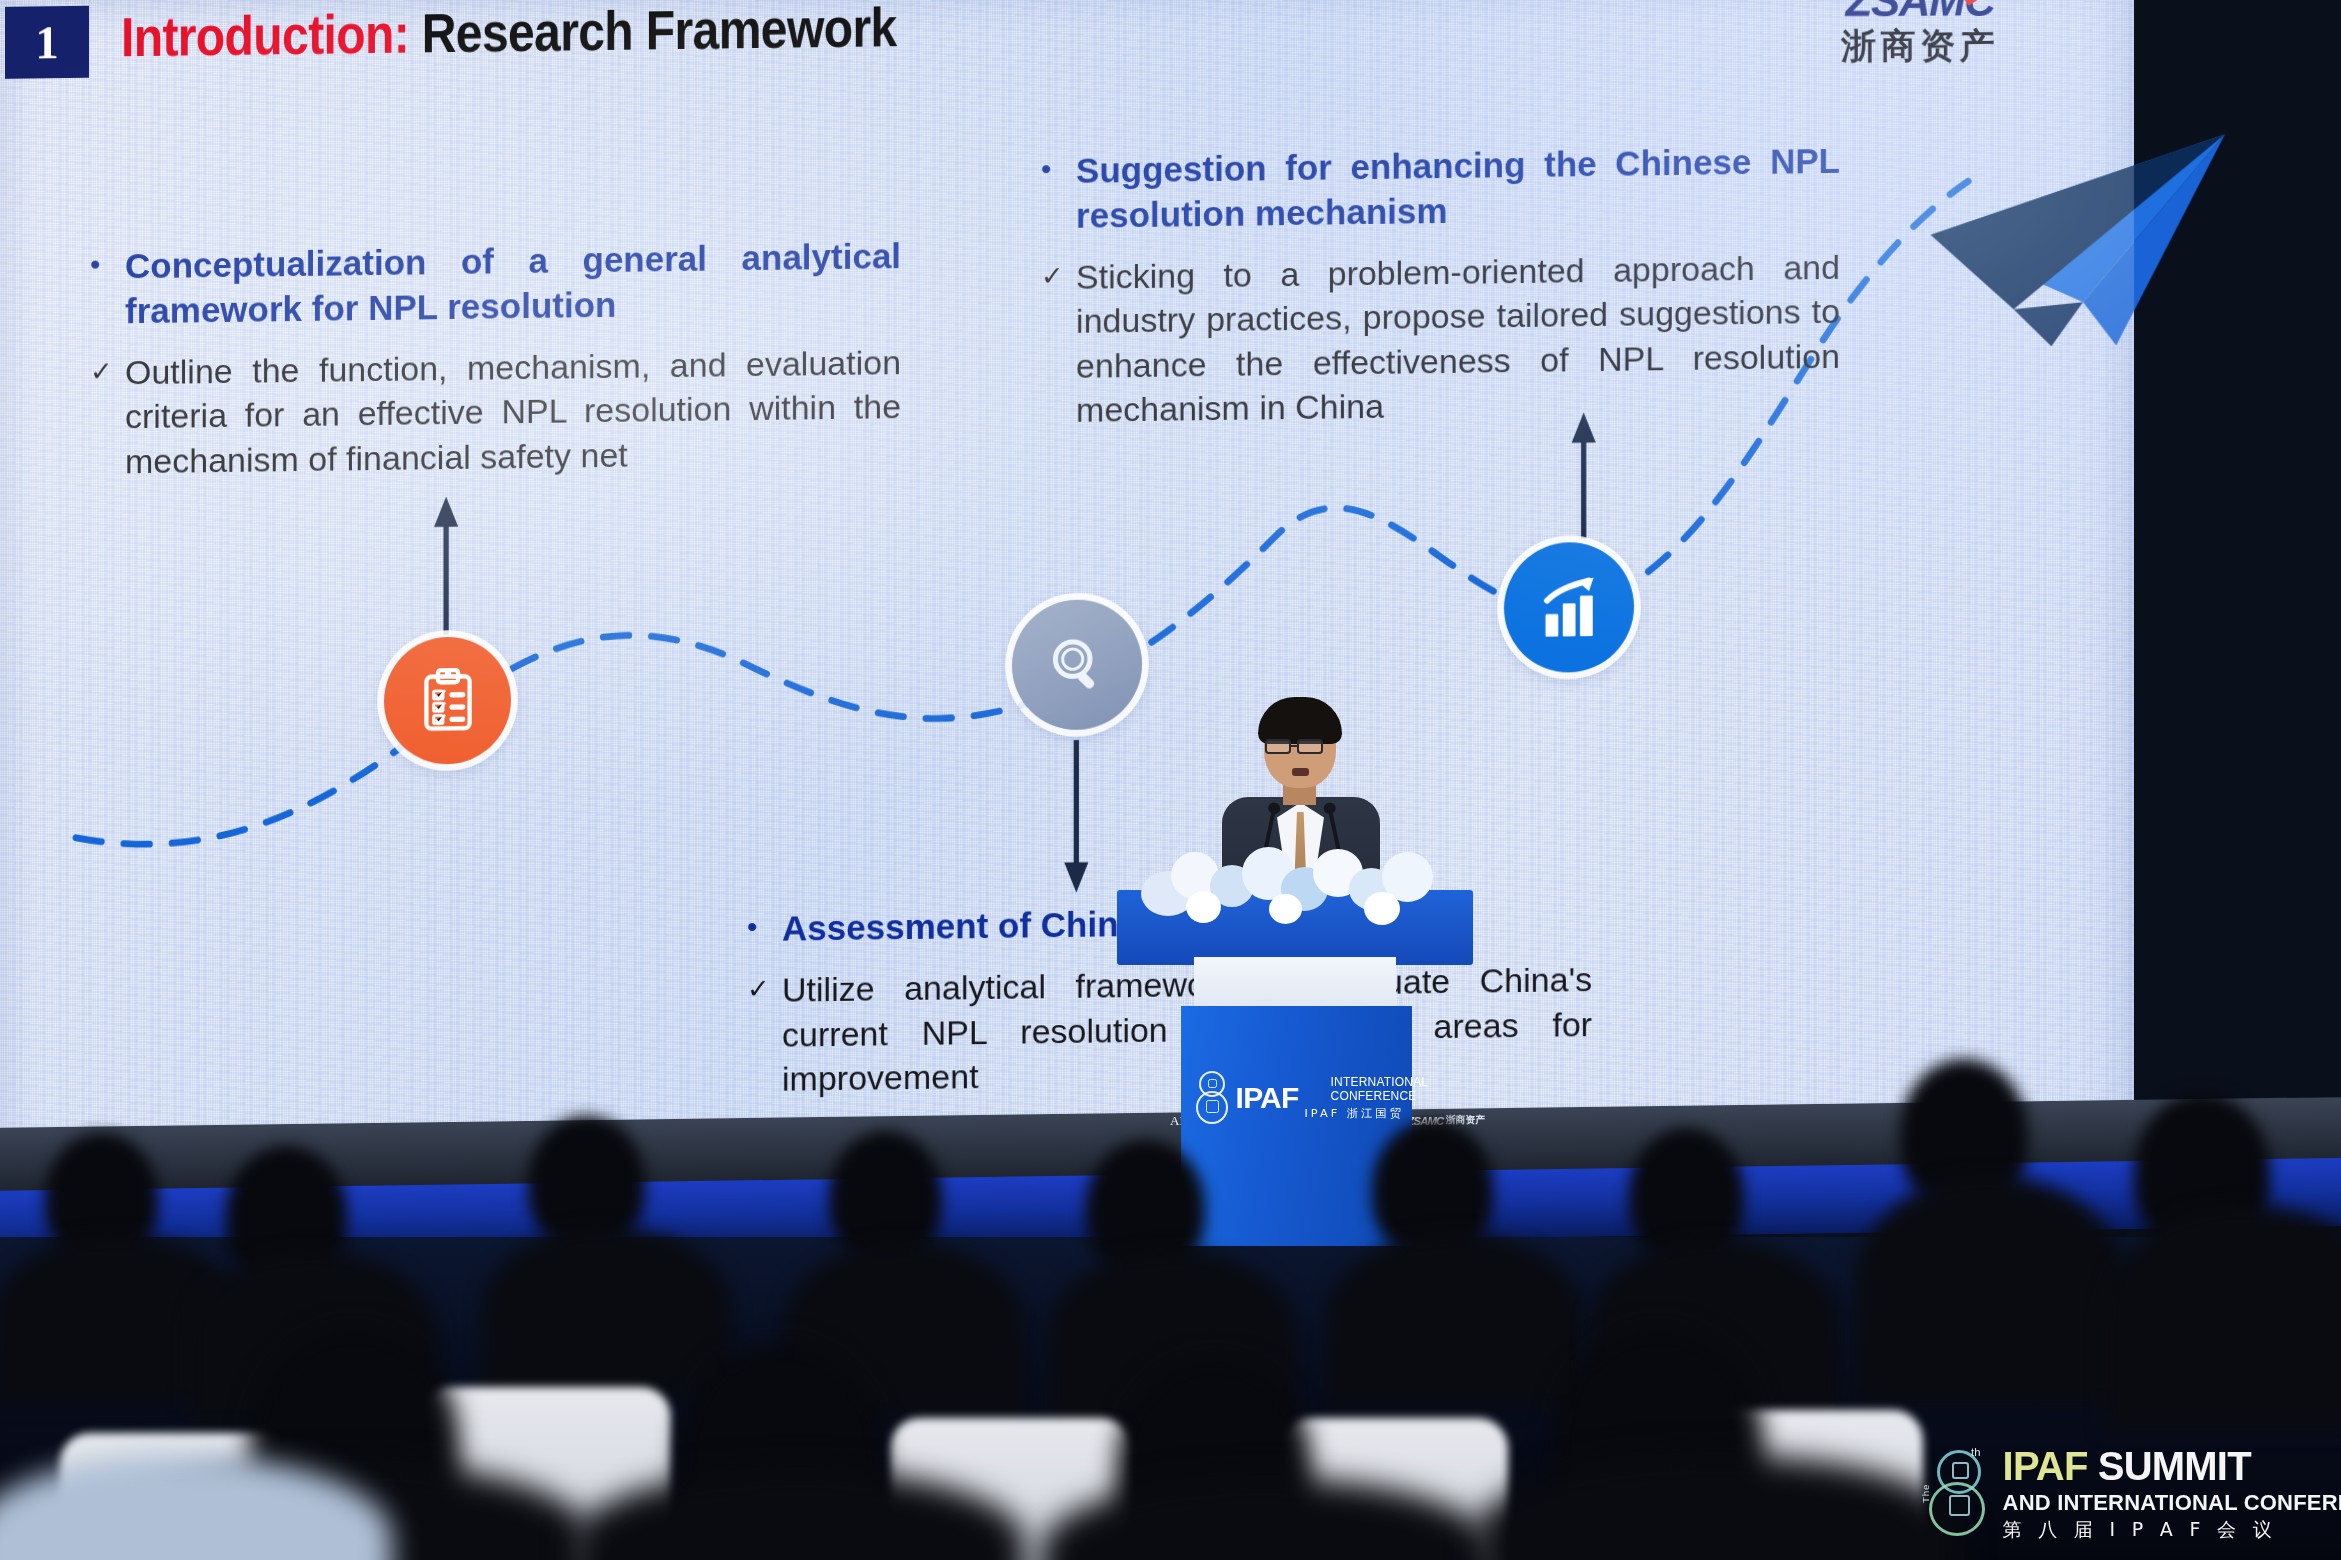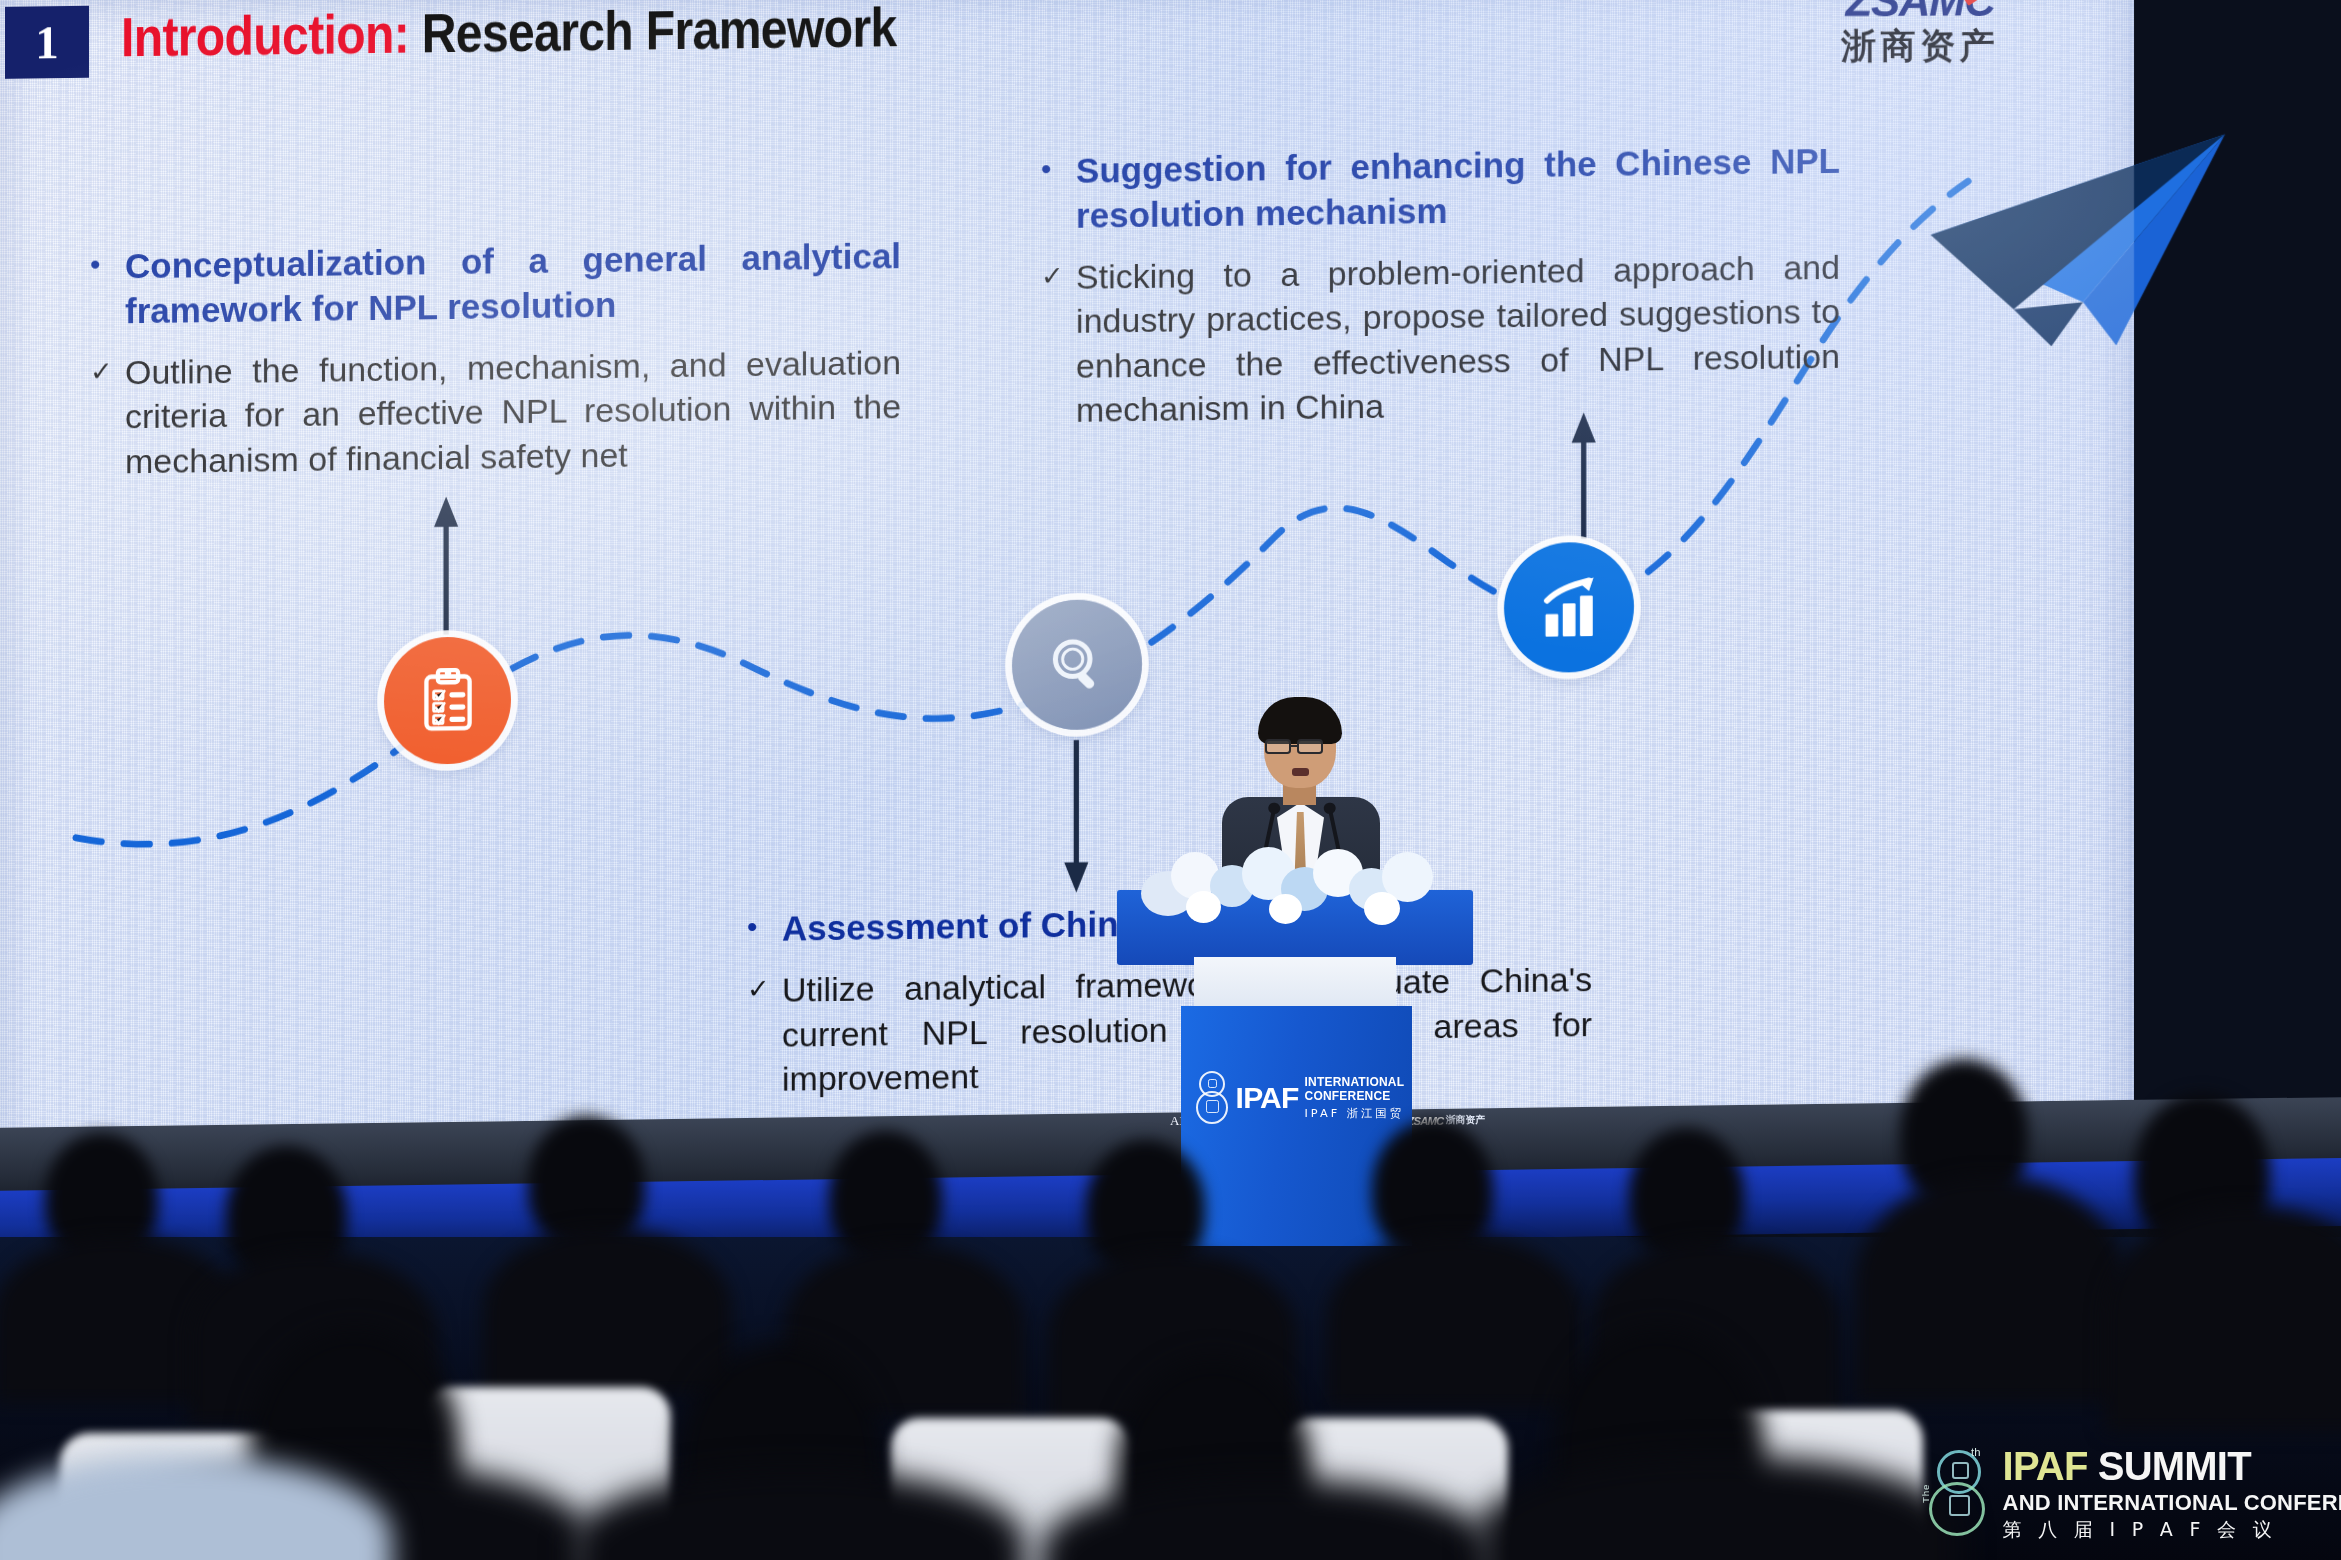--- a/index.html
+++ b/index.html
@@ -154,21 +154,21 @@
     position:absolute; border:2.3px solid rgba(255,255,255,.9); border-radius:50%;
   }
   .ipaf-mark .r1 { left:4.5px; top:0; width:26px; height:26px; }
   .ipaf-mark .r2 { left:1.5px; top:19.6px; width:32px; height:33px; }
   .ipaf-mark .sq1, .ipaf-mark .sq2 {
     position:absolute; border:1.5px solid rgba(255,255,255,.85); border-radius:2.3px;
   }
   .ipaf-mark .sq1 { left:13px; top:7.5px; width:9.8px; height:9.8px; }
   .ipaf-mark .sq2 { left:11.3px; top:29px; width:13px; height:13px; }
   #podium-logo .pl-ipaf { font-size:30px; font-weight:bold; letter-spacing:-0.8px; line-height:.95; }
-  #podium-logo .pl-int  { font-size:12px; font-weight:bold; line-height:1.05; letter-spacing:0.2px; }
+  #podium-logo .pl-int  { font-size:12px; font-weight:normal; line-height:1.05; letter-spacing:0.2px;margin-left:26px; }
   #podium-logo .pl-cn   { font-size:11.3px; letter-spacing:3px; margin-top:2.3px;
                           font-family:"DejaVu Sans", sans-serif; }
   #podium-banner-logos {
     position:absolute; left:53px; top:217px; width:315px; height:27px;
     display:flex; align-items:center; justify-content:space-between;
     color:#fff; font-size:11.3px; font-weight:bold;
   }
   .pbl { display:flex; align-items:center; gap:2.3px; white-space:nowrap; }
   .pbl.adb  { font-family:"Liberation Serif", serif; color:#f2f5ff; font-weight:normal; font-size:13px; }
   .pbl.ipaf { color:#ff5a5a; letter-spacing:-0.4px; }

